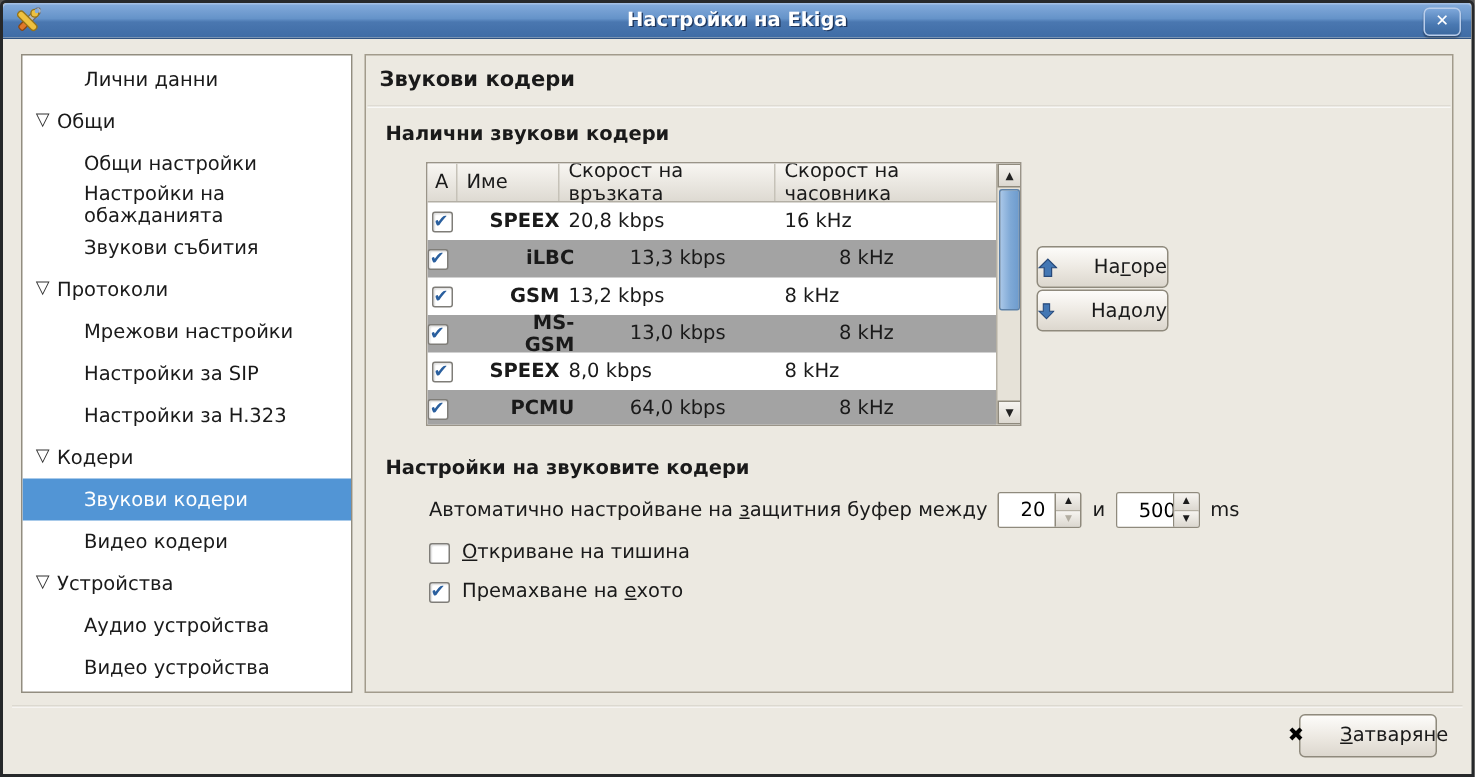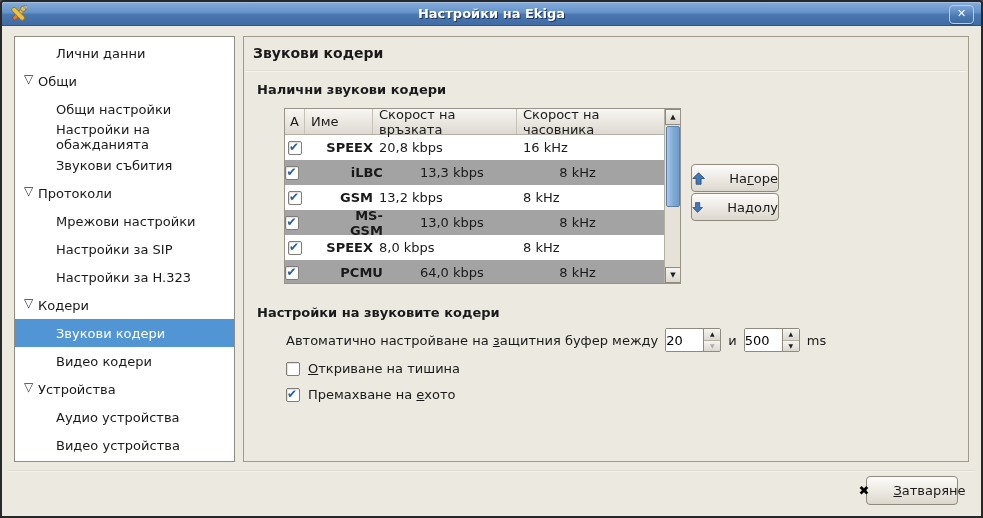--- a/index.html
+++ b/index.html
@@ -98,21 +98,21 @@
     cursor:default;
   }
   .move-btn { position:absolute; left:447px; width:88px; height:28px; }
   .move-up { top:127px; }
   .move-down { top:156px; }
   .u { text-decoration:underline; }
   
   .jitter-row { position:absolute; left:42px; top:291px; height:24px;
     display:flex; align-items:center; gap:7px; }
   .spin { display:inline-flex; height:24px; border:1px solid #8f8a7d; background:#fff; border-radius:2px; }
-  .spin input { width:37px; border:none; outline:none; font-size:13px; padding-left:0; background:#fff; }
+  .spin input { width:37px; border:none; outline:none; font-size:13px; padding-left:14px; background:#fff; }
   .spin .arrows { display:flex; flex-direction:column; width:17px; border-left:1px solid #8f8a7d; }
   .spin .sbtn { flex:1; background:linear-gradient(#f6f4f0,#dcd8d0);
     font-size:6px; line-height:10px; text-align:center; color:#1c1c1c; }
   .spin .sbtn.top { border-bottom:1px solid #b5b0a4; }
   .spin .sbtn.disabled { color:#b2ada1; }
   .check-row { position:absolute; left:42px; display:flex; align-items:center; gap:8px; }
   .check-row.r1 { top:324px; }
   .check-row.r2 { top:350px; }
   
   .footer-sep { position:absolute; left:6px; right:6px; top:468px; height:2px;

